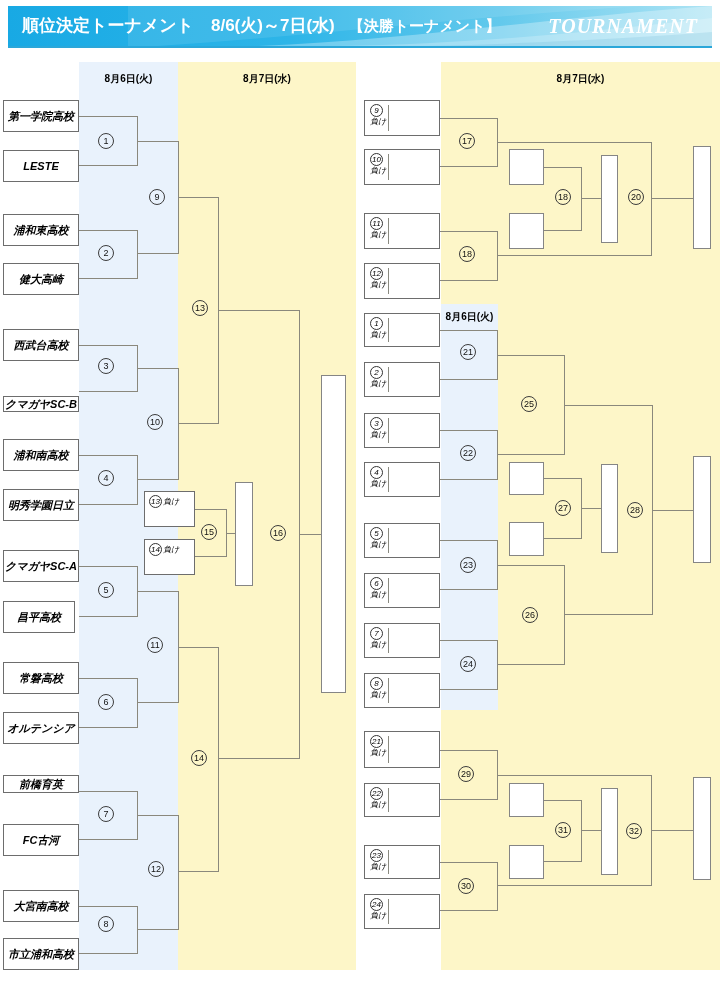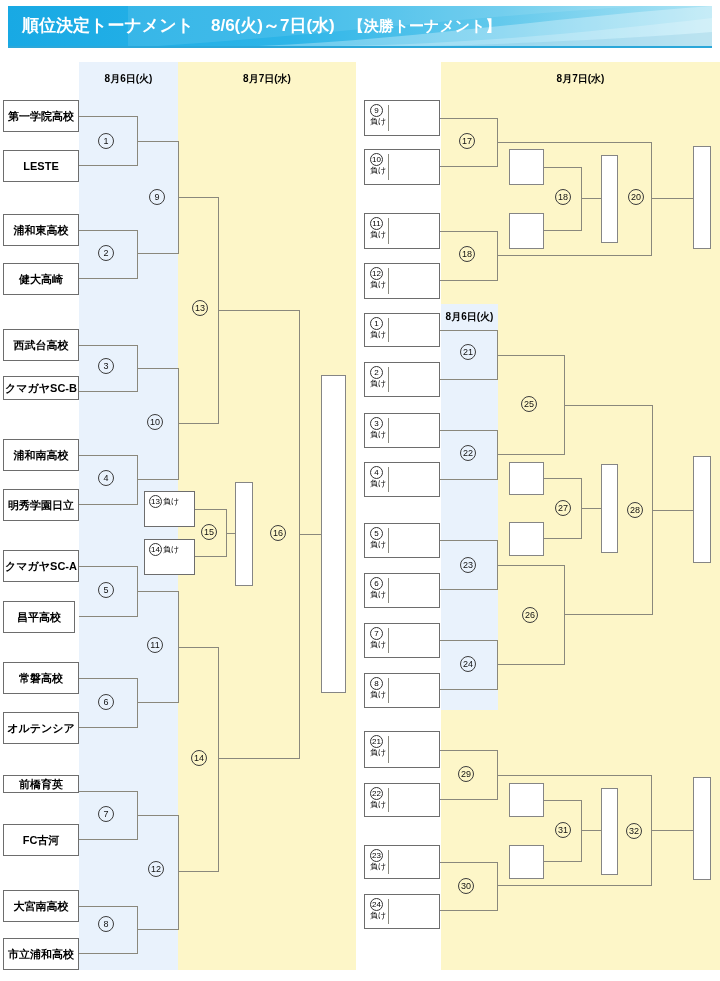--- a/index.html
+++ b/index.html
@@ -21,21 +21,21 @@
   .band{position:absolute;z-index:0;}
   .band.blue{background:#e9f2fc;}
   .band.yellow{background:#fdf6c8;}
   .colhdr{position:absolute;z-index:4;text-align:center;font-weight:bold;font-size:10px;color:#000;}
 
   
   .br{position:absolute;z-index:1;border:1px solid #8a887c;border-left:none;box-sizing:border-box;}
   .stub{position:absolute;z-index:1;height:1px;background:#8a887c;}
 
   
-  .box{position:absolute;z-index:2;background:#fff;box-sizing:border-box;border:1px solid #6d6d6d;}
+  .box{position:absolute;z-index:2;background:#fff;box-sizing:border-box;border:1px solid #6d6d6d;font-style:italic;}
   .team{display:flex;align-items:center;justify-content:center;font-weight:bold;font-size:11px;color:#000;overflow:hidden;white-space:nowrap;}
   .empty{border-color:#858585;}
   .loser{font-size:8px;line-height:1.3;padding:3px 0 0 5px;color:#000;}
   .loser .divline{position:absolute;left:23px;top:4px;bottom:4px;width:1px;background:#8a8a80;}
   .lfeeder{font-size:8px;padding:3px 0 0 4px;color:#000;}
   .lcirc{display:inline-block;width:11px;height:11px;border:1px solid #333;border-radius:50%;
     font-size:8px;line-height:11px;text-align:center;background:#fff;}
   .lfeeder .lcirc{margin-right:1px;}
 
   
@@ -48,20 +48,21 @@
 <div id="page">
 
   <div class="banner">
     <svg class="swoosh" viewBox="0 0 704 40" preserveAspectRatio="none">
       <path d="M250,40 C400,34 540,12 704,0 L704,40 Z" fill="rgba(255,255,255,0.30)"></path>
       <path d="M330,40 C470,38 600,24 704,12 L704,40 Z" fill="rgba(255,255,255,0.22)"></path>
       <path d="M150,40 C330,28 500,6 704,-4 L704,-14 L120,-14 L120,40 Z" fill="rgba(255,255,255,0.10)"></path>
       <path d="M420,40 C540,37 640,31 704,26 L704,40 Z" fill="rgba(30,140,190,0.12)"></path>
     </svg>
     <div class="banner-title"><span>順位決定トーナメント　8/6(火)～7日(水)</span><span class="banner-sub">【決勝トーナメント】</span></div>
+    <div class="banner-brand">TOURNAMENT</div>
   </div>
 
   <div id="bracket">
       <div class="band blue" style="left: 79px; top: 62px; width: 99px; height: 908px;"></div>
       <div class="band yellow" style="left: 178px; top: 62px; width: 178px; height: 908px;"></div>
       <div class="band yellow" style="left: 441px; top: 62px; width: 279px; height: 908px;"></div>
       <div class="band blue" style="left: 441px; top: 304px; width: 57px; height: 406px;"></div>
       <div class="colhdr" style="left: 79px; top: 72px; width: 99px; height: 14px;">8月6日(火)</div>
       <div class="colhdr" style="left: 178px; top: 72px; width: 178px; height: 14px;">8月7日(水)</div>
       <div class="colhdr" style="left: 441px; top: 72px; width: 279px; height: 14px;">8月7日(水)</div>
@@ -104,21 +105,21 @@
       <div class="stub" style="left: 652px; top: 198px; width: 42px;"></div>
       <div class="stub" style="left: 582px; top: 508px; width: 19px;"></div>
       <div class="stub" style="left: 653px; top: 510px; width: 40px;"></div>
       <div class="stub" style="left: 582px; top: 830px; width: 19px;"></div>
       <div class="stub" style="left: 652px; top: 830px; width: 42px;"></div>
       <div class="box team" style="left: 3px; top: 100px; width: 76px; height: 32px;">第一学院高校</div>
       <div class="box team" style="left: 3px; top: 150px; width: 76px; height: 32px;">LESTE</div>
       <div class="box team" style="left: 3px; top: 214px; width: 76px; height: 32px;">浦和東高校</div>
       <div class="box team" style="left: 3px; top: 263px; width: 76px; height: 32px;">健大高崎</div>
       <div class="box team" style="left: 3px; top: 329px; width: 76px; height: 32px;">西武台高校</div>
-      <div class="box team" style="left: 3px; top: 376px; width: 76px; height: 24px;">クマガヤSC-B</div>
+      <div class="box team" style="left: 3px; top: 396px; width: 76px; height: 16px;">クマガヤSC-B</div>
       <div class="box team" style="left: 3px; top: 439px; width: 76px; height: 32px;">浦和南高校</div>
       <div class="box team" style="left: 3px; top: 489px; width: 76px; height: 32px;">明秀学園日立</div>
       <div class="box team" style="left: 3px; top: 550px; width: 76px; height: 32px;">クマガヤSC-A</div>
       <div class="box team" style="left: 3px; top: 601px; width: 72px; height: 32px;">昌平高校</div>
       <div class="box team" style="left: 3px; top: 662px; width: 76px; height: 32px;">常磐高校</div>
       <div class="box team" style="left: 3px; top: 712px; width: 76px; height: 32px;">オルテンシア</div>
       <div class="box team" style="left: 3px; top: 775px; width: 76px; height: 18px;">前橋育英</div>
       <div class="box team" style="left: 3px; top: 824px; width: 76px; height: 32px;">FC古河</div>
       <div class="box team" style="left: 3px; top: 890px; width: 76px; height: 32px;">大宮南高校</div>
       <div class="box team" style="left: 3px; top: 938px; width: 76px; height: 32px;">市立浦和高校</div>

